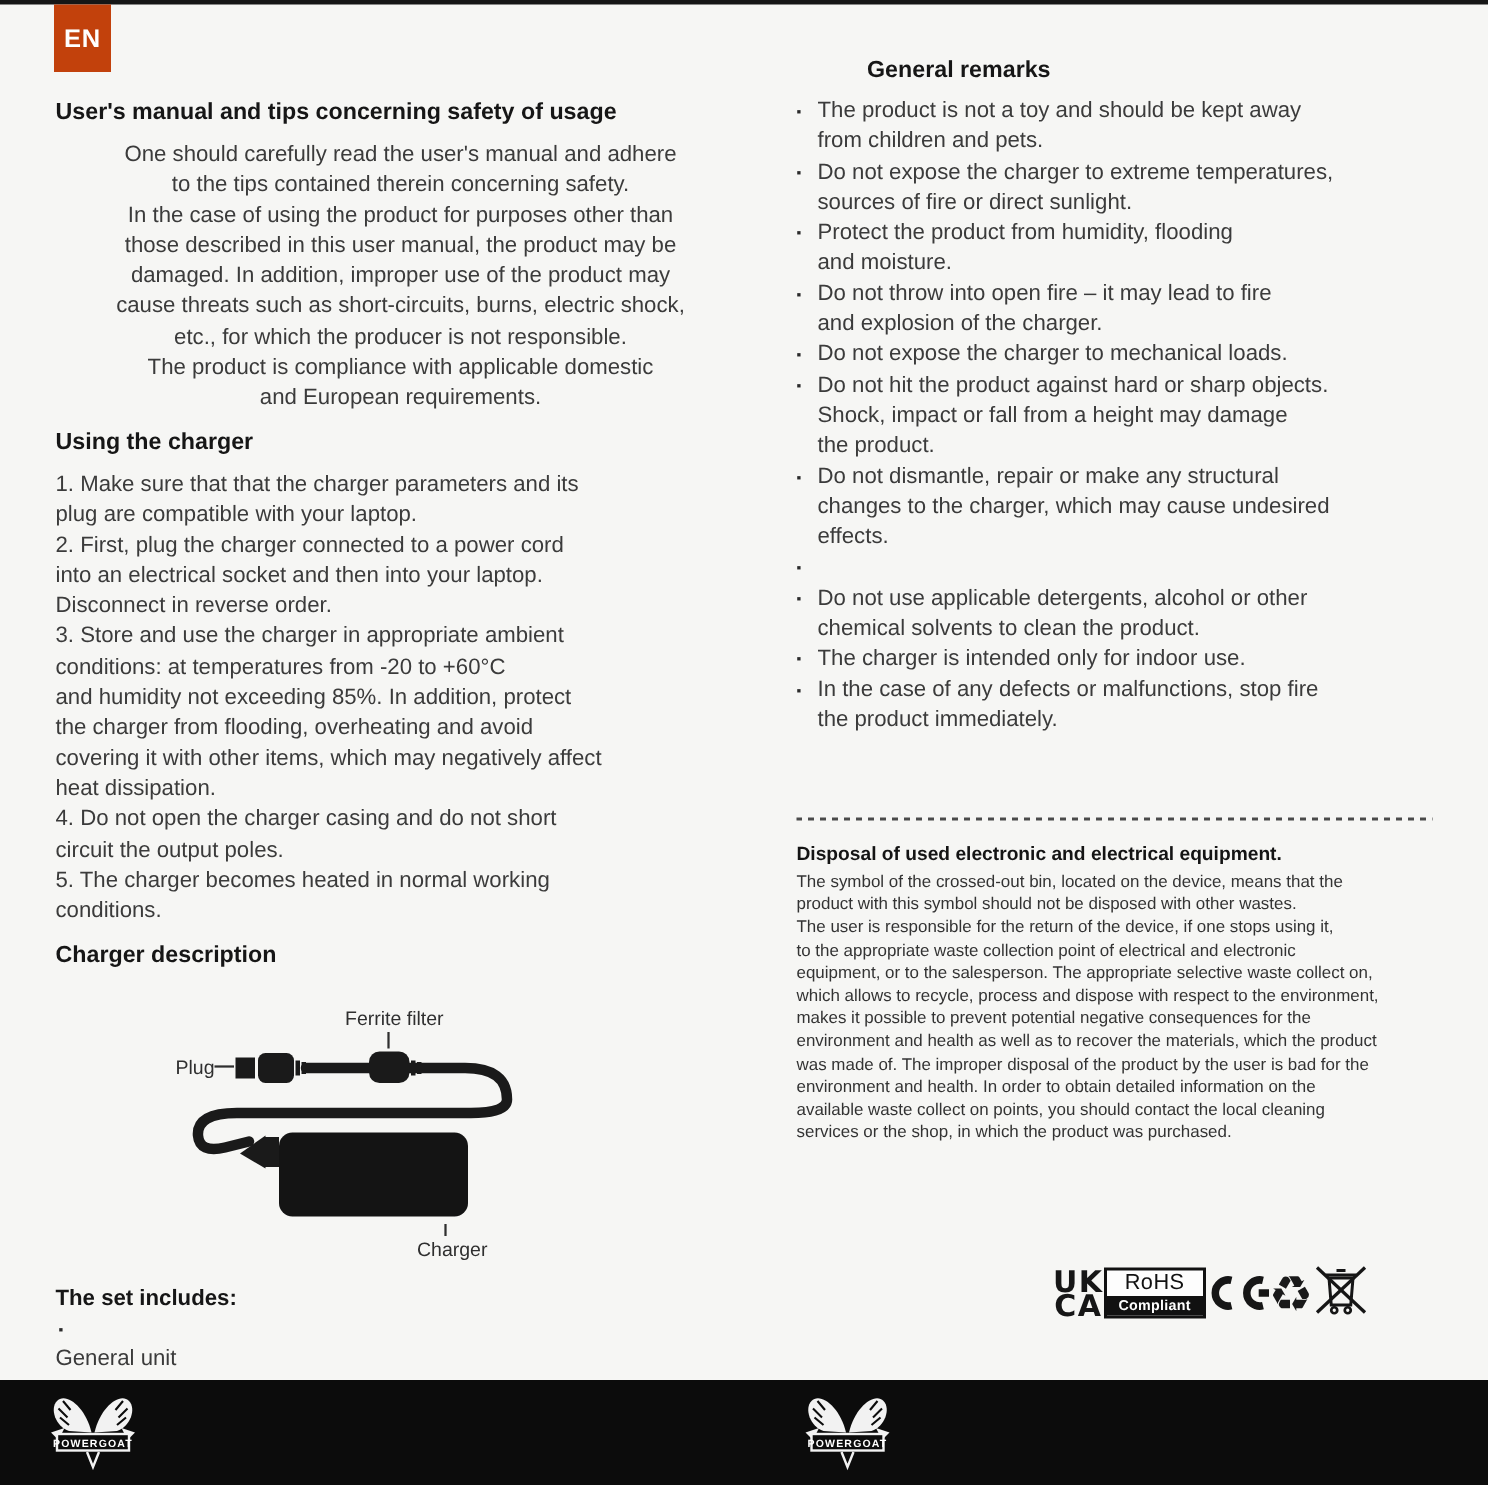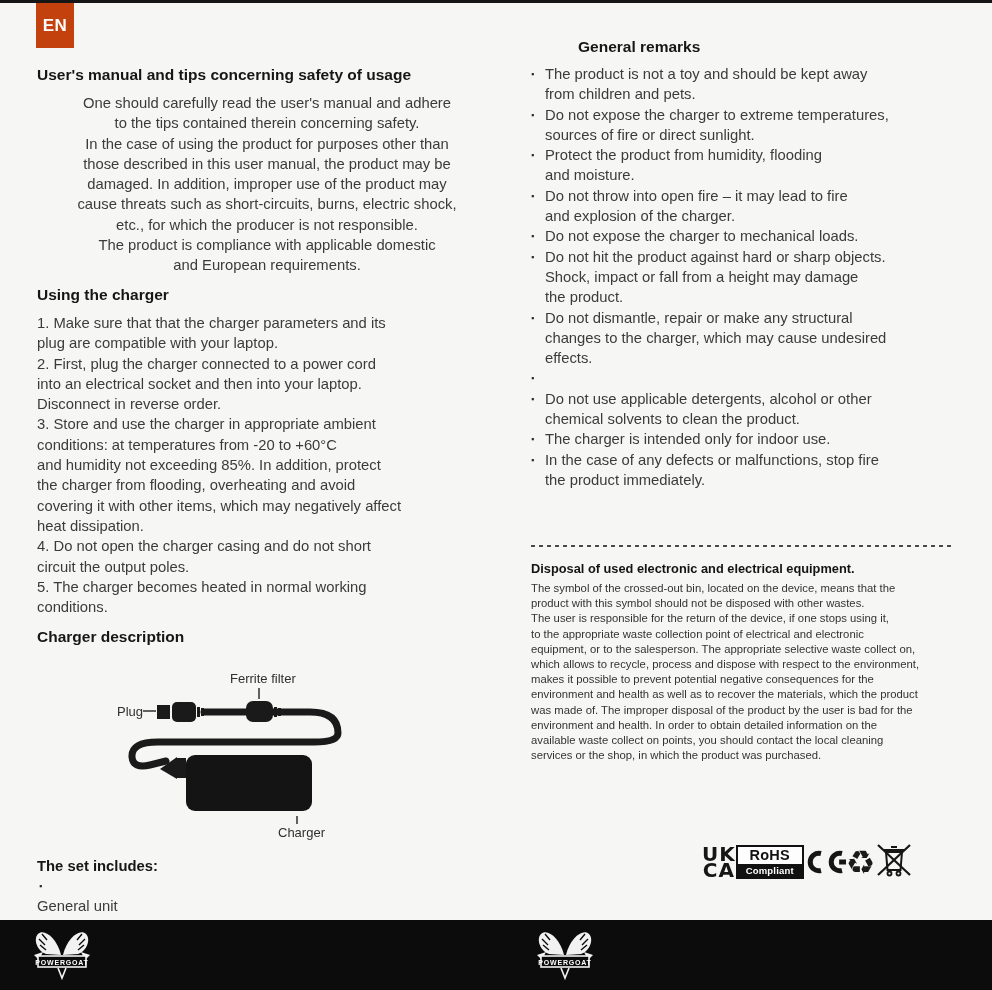--- a/index.html
+++ b/index.html
@@ -27,21 +27,21 @@
     background:repeating-linear-gradient(90deg,#4a4a4a 0 4px,transparent 4px 8px);
   }
   .small-h{font-size:12.8px;font-weight:700;color:#141414;margin:0;}
   .small-text{font-size:11.3px;line-height:15.2px;color:#333;white-space:pre-line;width:442px;}
   .set-line{font-size:14.8px;color:#3b3b3b;display:flex;align-items:baseline;gap:7px;flex-direction:column;}
   .set-line .lbl{font-weight:700;color:#161616;}
   .set-line .blt2{font-size:9px;color:#2b2b2b;padding:0 2px;}
   .logos{position:absolute;left:702px;top:842px;display:flex;align-items:center;color:#161616;}
   .ukca{font-family:"DejaVu Sans",sans-serif;font-weight:700;font-size:20px;line-height:16.5px;letter-spacing:1px;text-align:center;}
   .rohs{border:2.5px solid #111;width:64px;text-align:center;background:#fdfdfd;}
-  .rohs-top{font-weight:700;font-size:14.5px;line-height:17px;color:#111;letter-spacing:.3px;}
+  .rohs-top{font-weight:400;font-size:14.5px;line-height:17px;color:#111;letter-spacing:.3px;}
   .rohs-bot{background:#111;color:#fff;font-size:9.5px;line-height:13px;font-weight:600;letter-spacing:.2px;}
   .recycle{font-family:"DejaVu Sans",sans-serif;font-size:33px;line-height:1;color:#1a1a1a;}
   .bottom-bar{position:absolute;left:0;bottom:0;width:992px;height:70px;background:#0c0c0c;}
   .goat{position:absolute;top:6px;width:62px;height:56px;}
   .goat-1{left:31px;} .goat-2{left:534px;}
   svg text{font-family:"Liberation Sans","DejaVu Sans",sans-serif;}
   .diagram-label{font-size:13px;fill:#2f2f2f;}
 </style>
 </head>
 <body>

